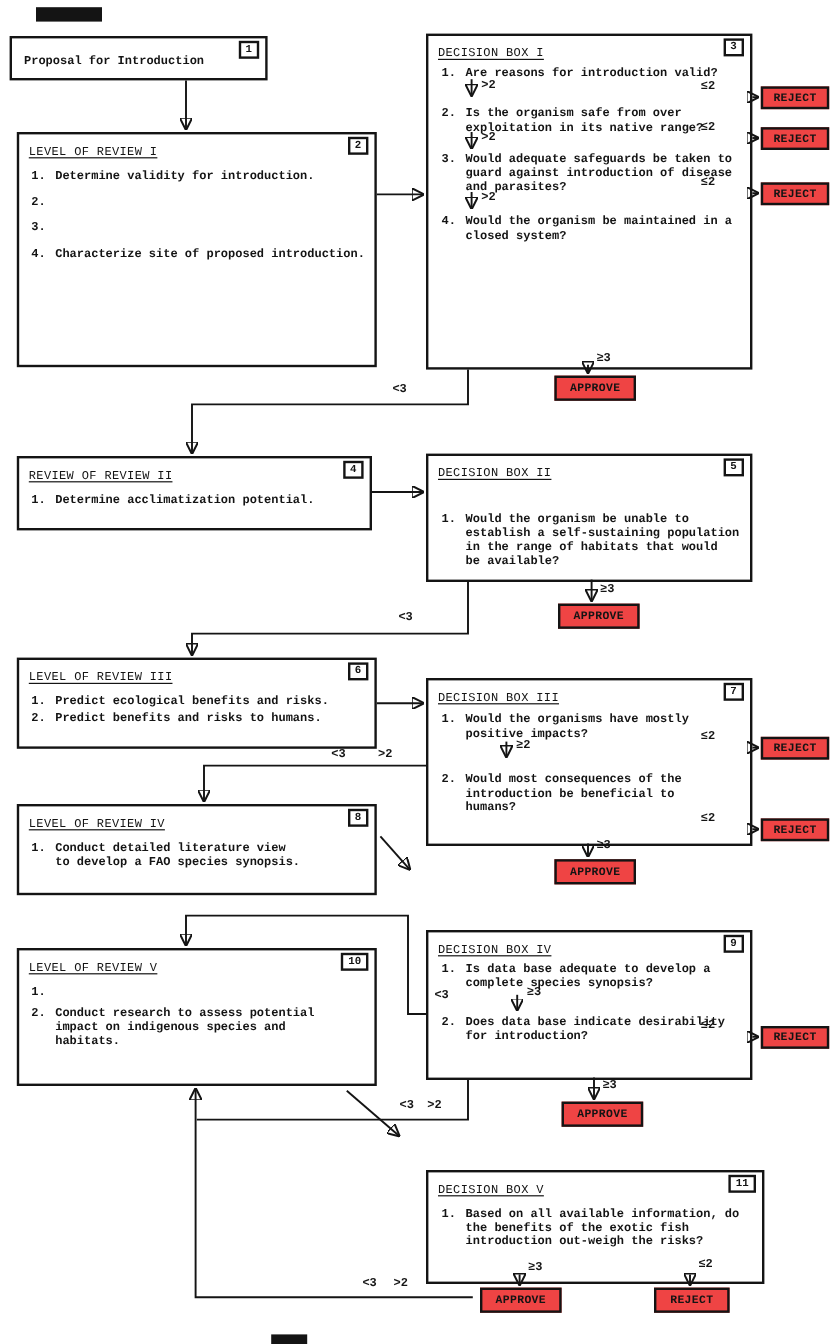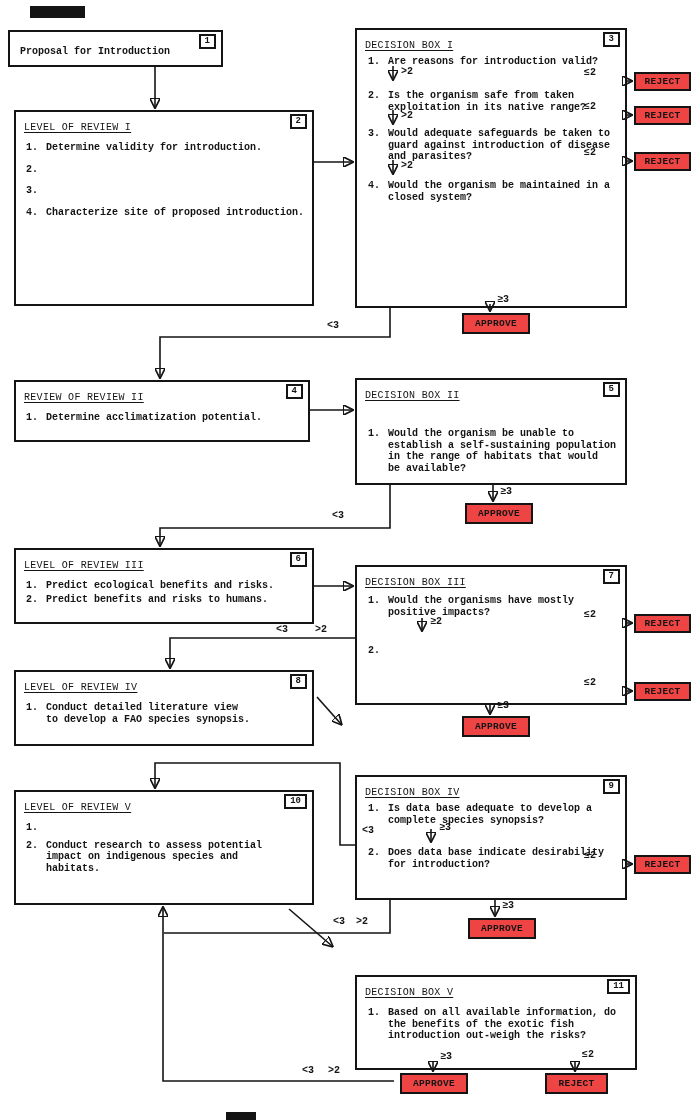--- a/index.html
+++ b/index.html
@@ -93,21 +93,21 @@
 
   <div class="box" style="left:355px;top:28px;width:272px;height:280px">
     <span class="badge">3</span>
     <div class="btitle">DECISION BOX I</div>
     <div class="item absitem" style="top:26px">
         <span class="n">1.</span>
         <span class="t">Are reasons for introduction valid?</span>
       </div>
     <div class="item absitem" style="top:60px">
         <span class="n">2.</span>
-        <span class="t">Is the organism safe from taken
+        <span class="t">Is the organism safe from over
 exploitation in its native range?</span>
       </div>
     <div class="item absitem" style="top:98px">
         <span class="n">3.</span>
         <span class="t">Would adequate safeguards be taken to
 guard against introduction of disease
 and parasites?</span>
       </div>
     <div class="item absitem" style="top:150px">
         <span class="n">4.</span>
@@ -153,20 +153,23 @@
   <div class="box" style="left:355px;top:565px;width:272px;height:140px">
     <span class="badge">7</span>
     <div class="btitle">DECISION BOX III</div>
     <div class="item absitem" style="top:28px">
         <span class="n">1.</span>
         <span class="t">Would the organisms have mostly
 positive impacts?</span>
       </div>
     <div class="item absitem" style="top:78px">
         <span class="n">2.</span>
+        <span class="t">Would most consequences of the
+introduction be beneficial to
+humans?</span>
       </div>
   </div>
 
   <div class="box" style="left:14px;top:670px;width:300px;height:76px">
     <span class="badge">8</span>
     <div class="btitle">LEVEL OF REVIEW IV</div>
     <div class="item">
         <span class="n">1.</span>
         <span class="t">Conduct detailed literature view
 to develop a FAO species synopsis.</span>

